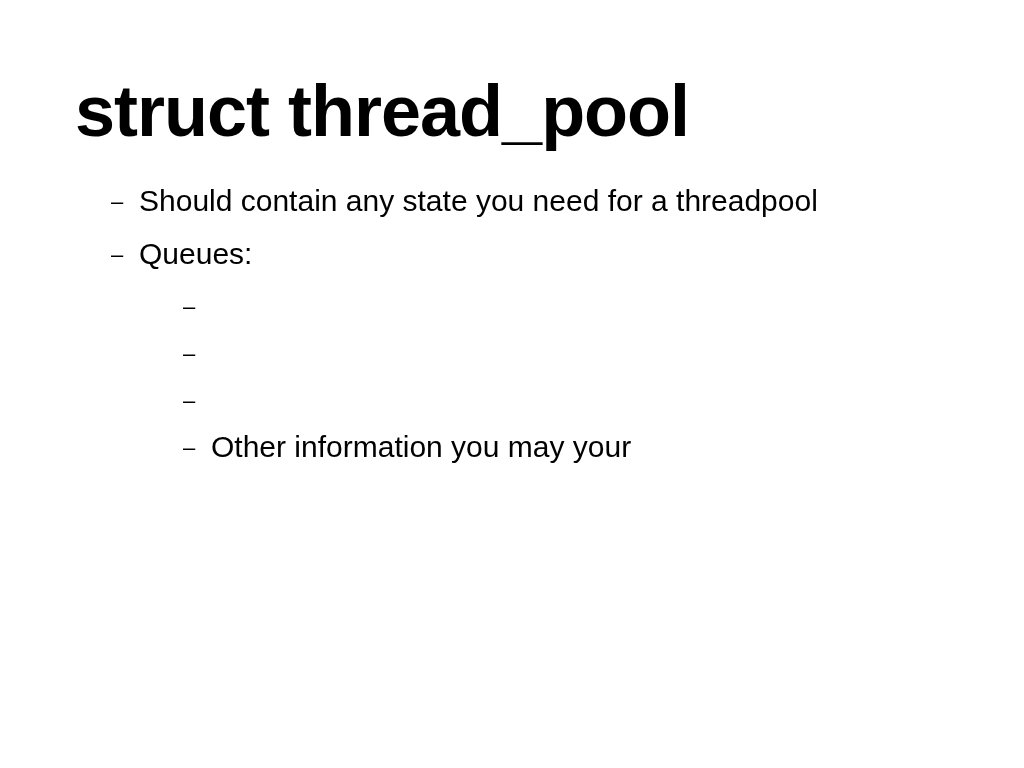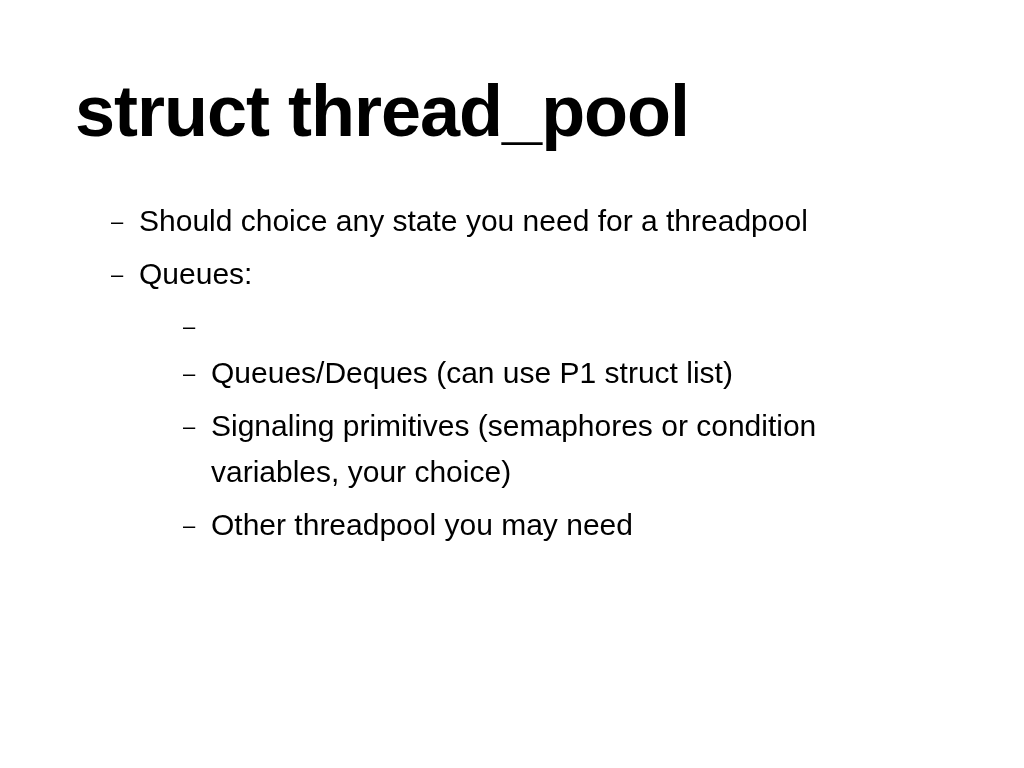--- a/index.html
+++ b/index.html
@@ -13,21 +13,21 @@
       background: #ffffff;
       font-family: Arial, Helvetica, sans-serif;
       color: #000000;
       padding: 70px 75px 0 75px;
       overflow: hidden;
     }
     .title {
       font-size: 72px;
       font-weight: bold;
       letter-spacing: -1px;
-      margin-bottom: 46px;
+      margin-bottom: 26px;
     }
     .bullet-list {
       list-style: none;
       font-size: 30px;
       line-height: 1.55;
     }
     .bullet-item {
       display: flex;
       align-items: flex-start;
       margin-bottom: 6px;
@@ -56,34 +56,32 @@
     }
   </style>
 </head>
 <body>
 
 <h1 class="title">struct thread_pool</h1>
 
 <ul class="bullet-list">
   <li class="bullet-item level-1">
     <span class="dash dash-l1">–</span>
-    <span class="bullet-text">Should choice any state you need for a threadpool</span>
+    <span class="bullet-text">Should contain any state you need for a threadpool</span>
   </li>
   <li class="bullet-item level-1">
     <span class="dash dash-l1">–</span>
     <span class="bullet-text">Queues:</span>
   </li>
   <li class="bullet-item level-2">
     <span class="dash dash-l2">–</span>
   </li>
   <li class="bullet-item level-2">
     <span class="dash dash-l2">–</span>
-    <span class="bullet-text">Queues/Deques (can use P1 struct list)</span>
   </li>
   <li class="bullet-item level-2">
     <span class="dash dash-l2">–</span>
-    <span class="bullet-text">Signaling primitives (semaphores or condition variables, your choice)</span>
   </li>
   <li class="bullet-item level-2">
     <span class="dash dash-l2">–</span>
-    <span class="bullet-text">Other threadpool you may need</span>
+    <span class="bullet-text">Other information you may your</span>
   </li>
 </ul>
 
 </body></html>

